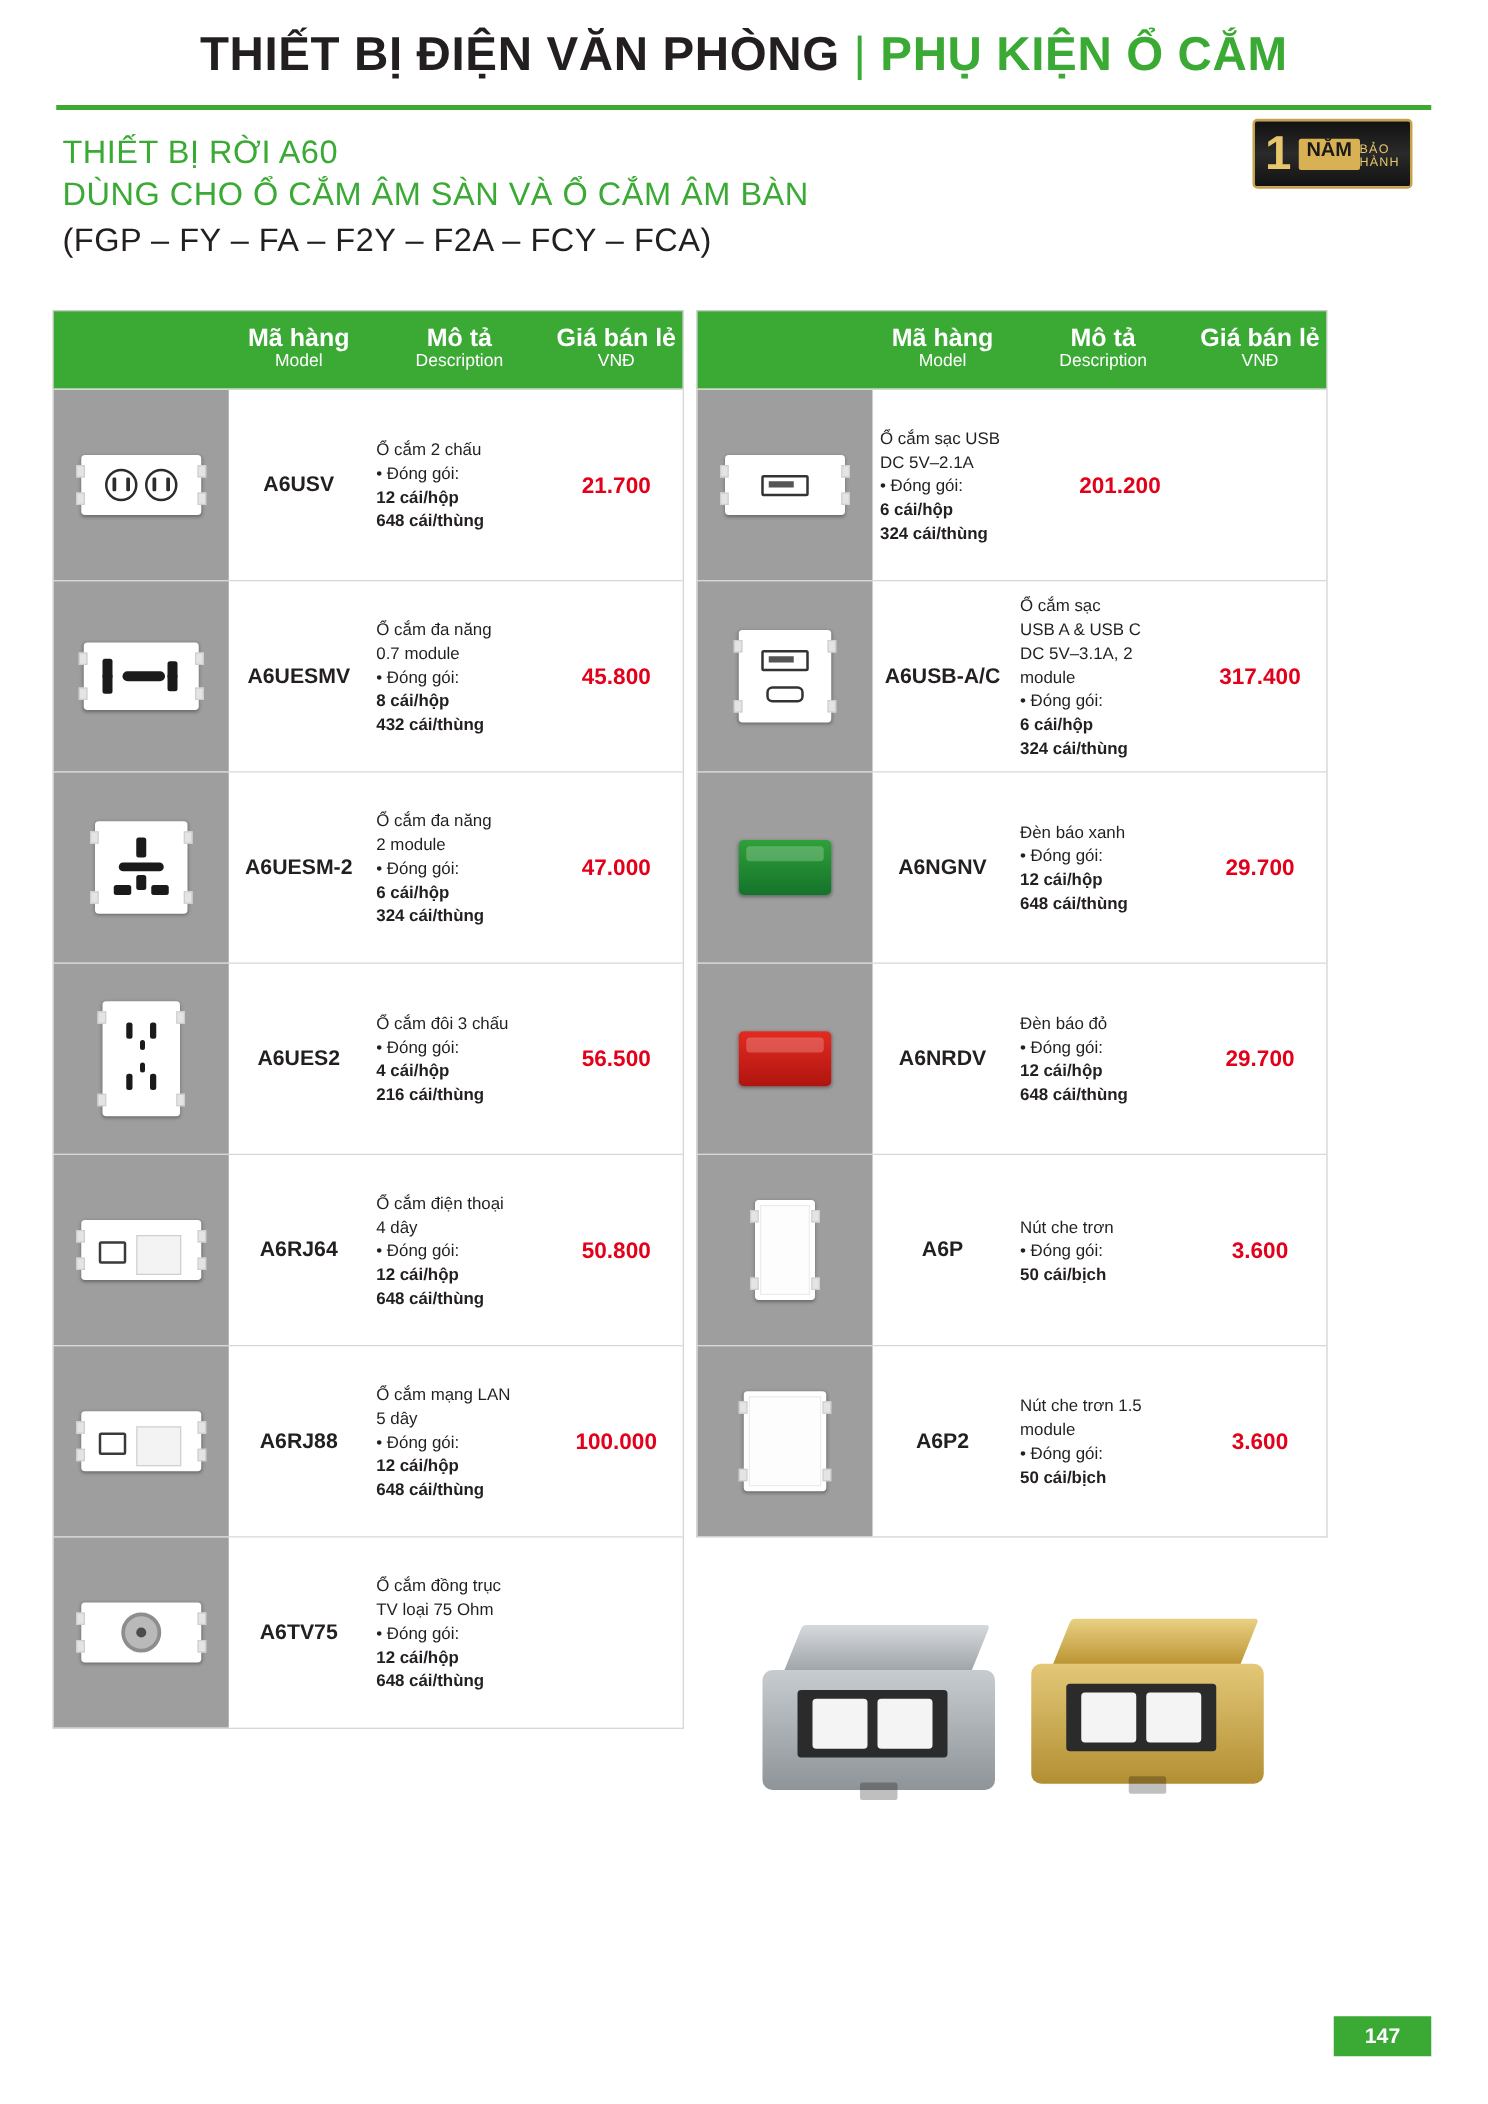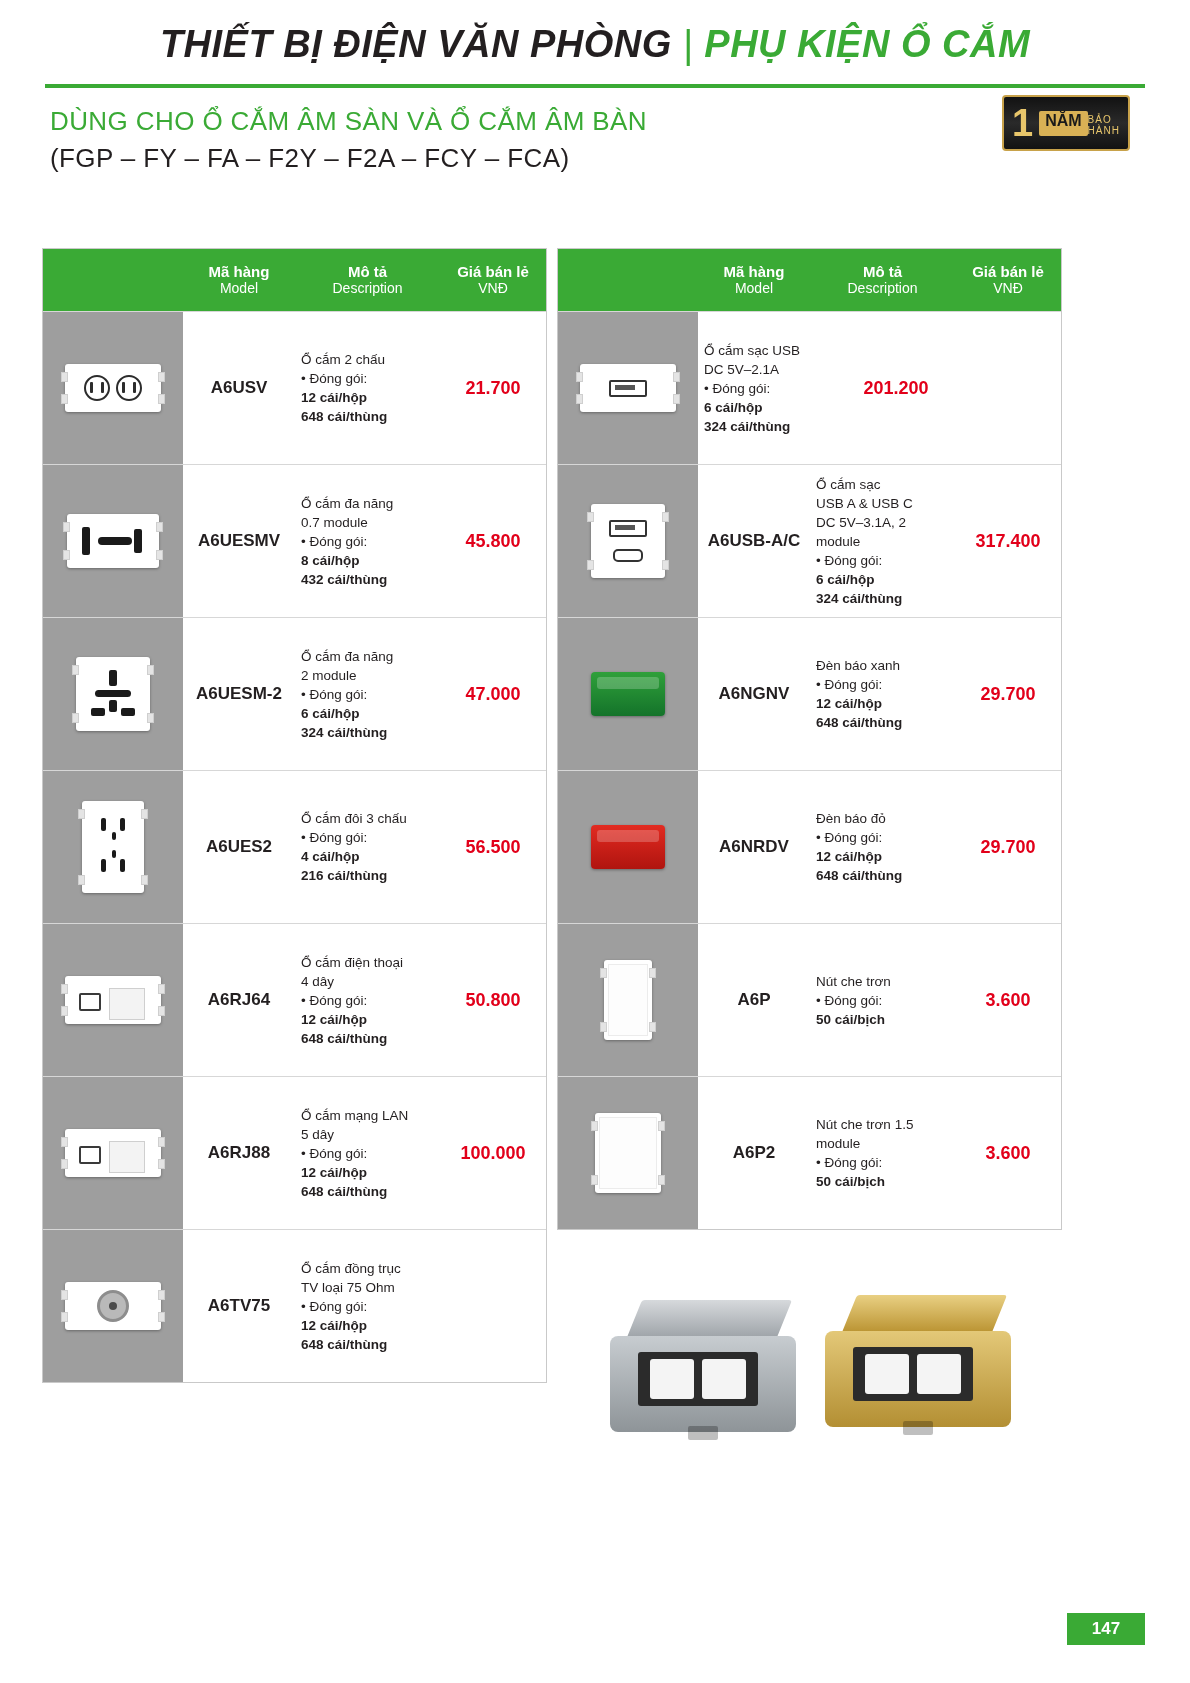--- a/index.html
+++ b/index.html
@@ -24,21 +24,20 @@
     width: 1100px;
     height: 62px;
     text-align: center;
   }
   .header-title {
     font-size: 38px;
     font-weight: bold;
     letter-spacing: 0.5px;
     white-space: nowrap;
     line-height: 48px;
-    font-style: italic;
   }
   .header-title .dark { color: #231f20; }
   .header-title .sep { color: #3aaa35; font-weight: normal; }
   .header-title .green { color: #3aaa35; }
 
   .header-rule {
     position: absolute;
     top: 84px;
     left: 45px;
     width: 1100px;
@@ -121,21 +120,21 @@
     display: flex;
     background: #3aaa35;
     color: #ffffff;
     height: 62px;
     align-items: center;
   }
   .th {
     text-align: center;
     line-height: 17px;
   }
-  .th .t1 { font-size: 15px; font-weight: bold; }
+  .th .t1 { font-size: 20px; font-weight: bold; }
   .th .t2 { font-size: 14px; font-weight: normal; }
 
   .col-img   { width: 140px; }
   .col-model { width: 112px; }
   .col-desc  { width: 145px; }
   .col-price { width: 106px; }
 
   .row {
     display: flex;
     align-items: stretch;
@@ -393,20 +392,21 @@
 <div class="header">
   <div class="header-title">
     <span class="dark">THIẾT BỊ ĐIỆN VĂN PHÒNG</span>
     <span class="sep">|</span>
     <span class="green">PHỤ KIỆN Ổ CẮM</span>
   </div>
 </div>
 <div class="header-rule"></div>
 
 <div class="subtitle">
+  <div class="sub-line1">THIẾT BỊ RỜI A60</div>
   <div class="sub-line2">DÙNG CHO Ổ CẮM ÂM SÀN VÀ Ổ CẮM ÂM BÀN</div>
   <div class="sub-line3">(FGP – FY – FA – F2Y – F2A – FCY – FCA)</div>
 </div>
 
 <div class="badge">
   <div class="badge-num">1</div>
   <div class="badge-txt">
     <div class="badge-year">NĂM</div>
     <div class="badge-warranty">BẢO HÀNH</div>
   </div>

